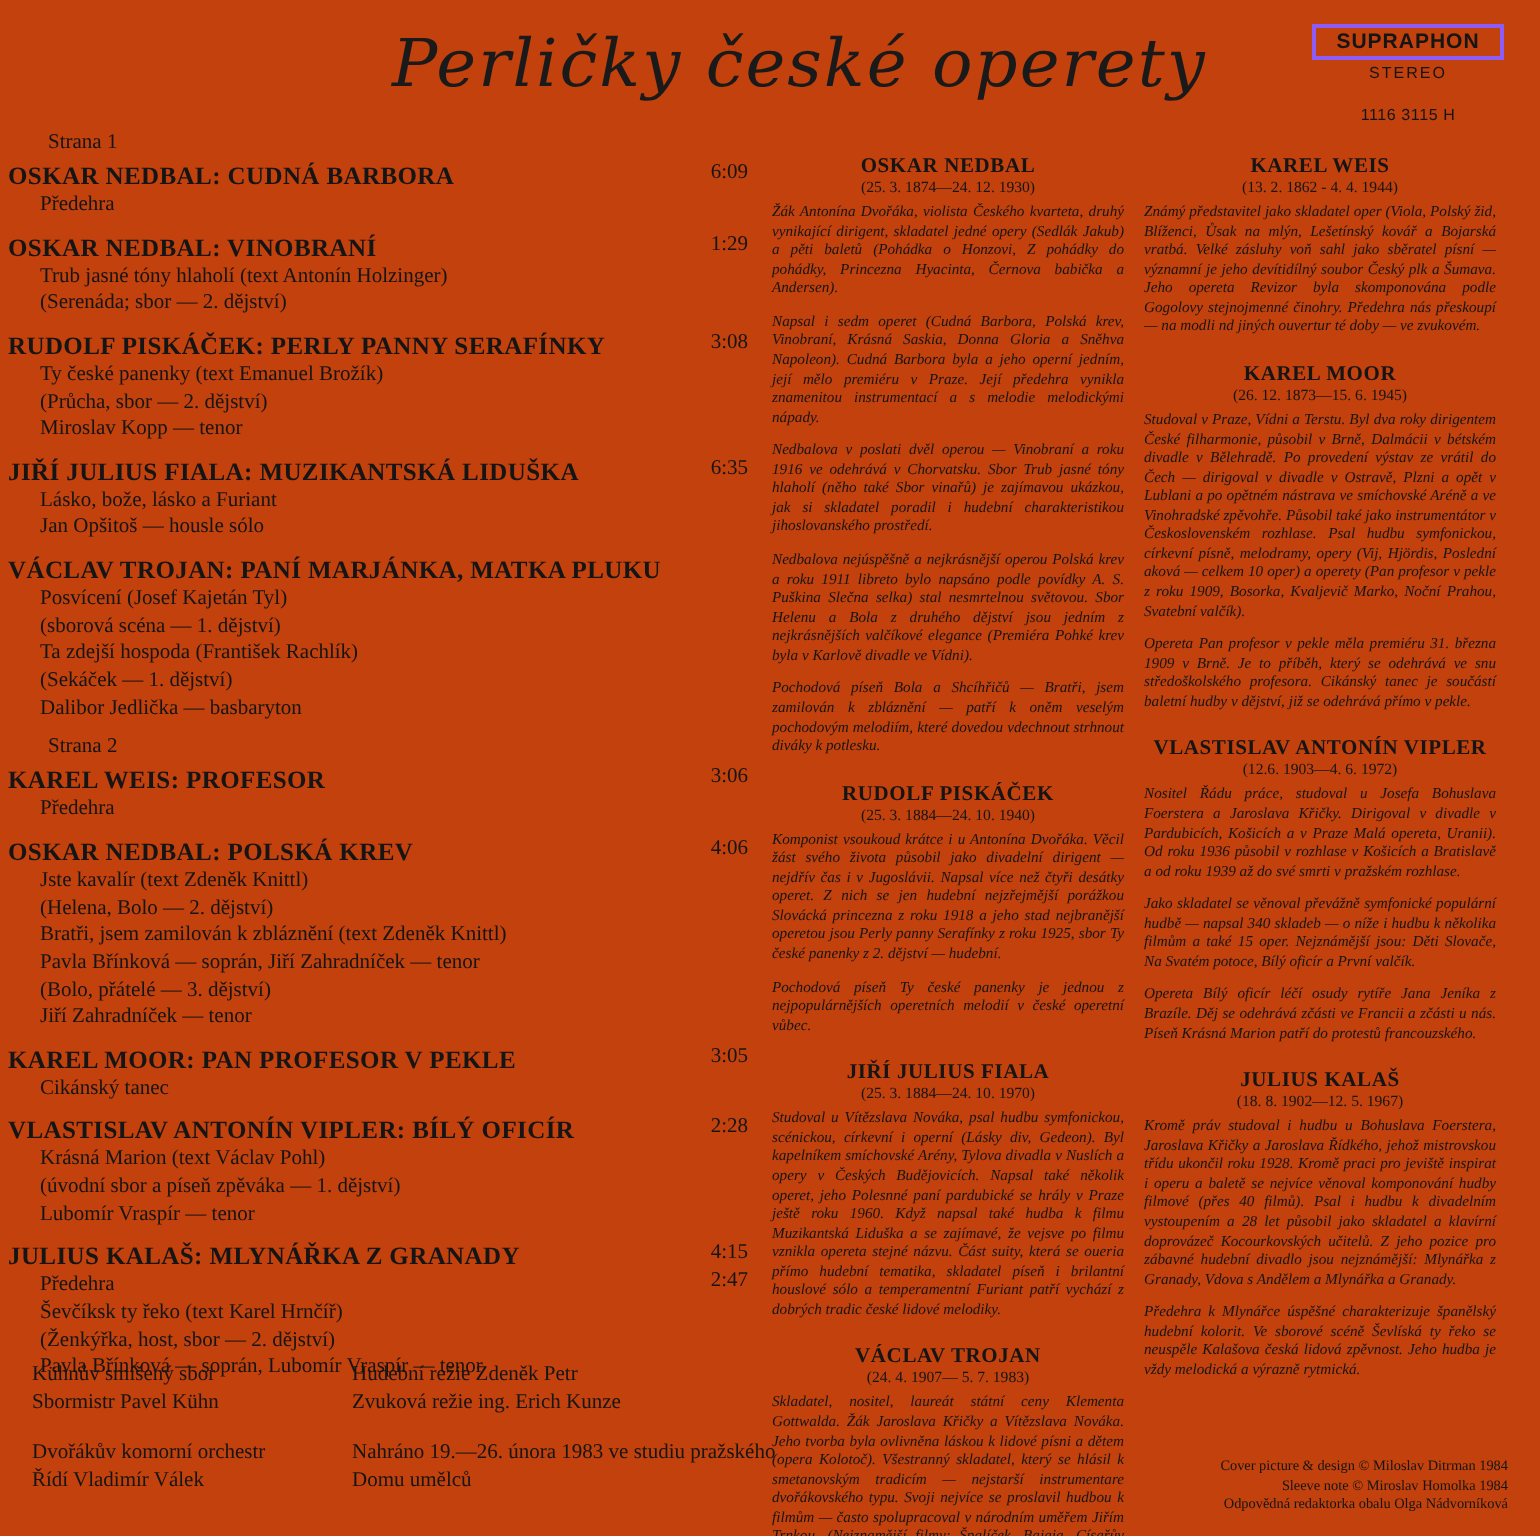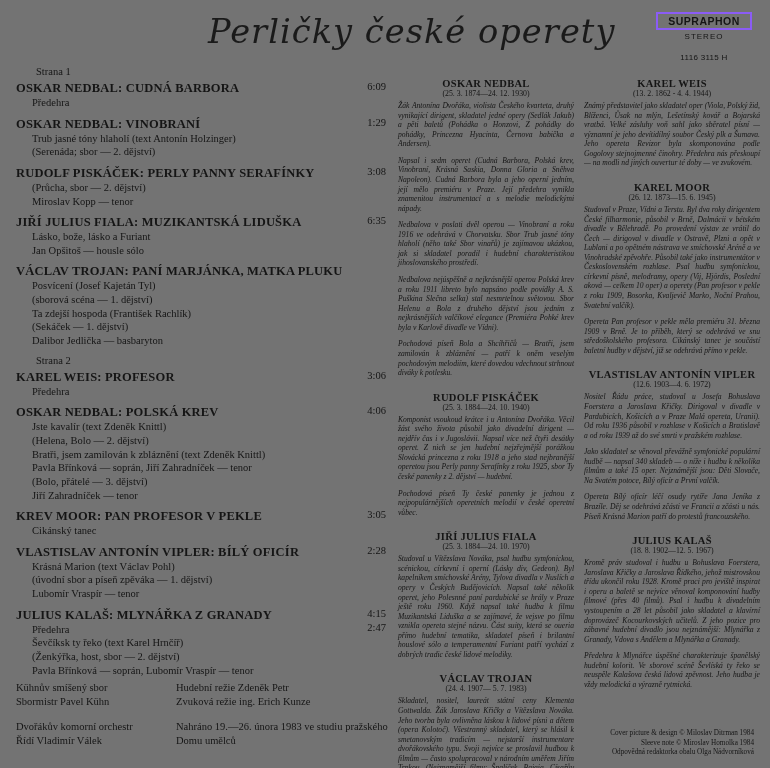--- a/index.html
+++ b/index.html
@@ -12,22 +12,22 @@
     background: #efefed;
     font-family: "Liberation Serif", serif;
     color: #151515;
     overflow: hidden;
   }
   .sleeve {
     position: relative;
     width: 770px;
     height: 768px;
     box-sizing: border-box;
-    padding: 10px 16px 8px 16px;
-    background: #737373;
+    padding: 10px 16px 8px 4px;
+    background: #c2410c;
   }
   
   .header {
     position: relative;
     height: 52px;
   }
   .album-title {
     position: absolute;
     left: 196px;
     top: 2px;
@@ -193,20 +193,21 @@
 
       <div class="track">
         <div class="track-title">OSKAR NEDBAL: VINOBRANÍ</div>
         <div class="sub-line">Trub jasné tóny hlaholí (text Antonín Holzinger)</div>
         <div class="sub-line it">(Serenáda; sbor — 2. dějství)</div>
         <div class="time">1:29</div>
       </div>
 
       <div class="track">
         <div class="track-title">RUDOLF PISKÁČEK: PERLY PANNY SERAFÍNKY</div>
+        <div class="sub-line">Ty české panenky (text Emanuel Brožík)</div>
         <div class="sub-line it">(Průcha, sbor — 2. dějství)</div>
         <div class="sub-line">Miroslav Kopp — tenor</div>
         <div class="time">3:08</div>
       </div>
 
       <div class="track">
         <div class="track-title">JIŘÍ JULIUS FIALA: MUZIKANTSKÁ LIDUŠKA</div>
         <div class="sub-line">Lásko, bože, lásko a Furiant</div>
         <div class="sub-line">Jan Opšitoš — housle sólo</div>
         <div class="time">6:35</div>
@@ -234,21 +235,21 @@
         <div class="sub-line">Jste kavalír (text Zdeněk Knittl)</div>
         <div class="sub-line it">(Helena, Bolo — 2. dějství)</div>
         <div class="sub-line">Bratři, jsem zamilován k zbláznění (text Zdeněk Knittl)</div>
         <div class="sub-line">Pavla Břínková — soprán, Jiří Zahradníček — tenor</div>
         <div class="sub-line it">(Bolo, přátelé — 3. dějství)</div>
         <div class="sub-line">Jiří Zahradníček — tenor</div>
         <div class="time">4:06</div>
       </div>
 
       <div class="track">
-        <div class="track-title">KREV MOOR: PAN PROFESOR V PEKLE</div>
+        <div class="track-title">KAREL MOOR: PAN PROFESOR V PEKLE</div>
         <div class="sub-line">Cikánský tanec</div>
         <div class="time">3:05</div>
       </div>
 
       <div class="track">
         <div class="track-title">VLASTISLAV ANTONÍN VIPLER: BÍLÝ OFICÍR</div>
         <div class="sub-line">Krásná Marion (text Václav Pohl)</div>
         <div class="sub-line it">(úvodní sbor a píseň zpěváka — 1. dějství)</div>
         <div class="sub-line">Lubomír Vraspír — tenor</div>
         <div class="time">2:28</div>

